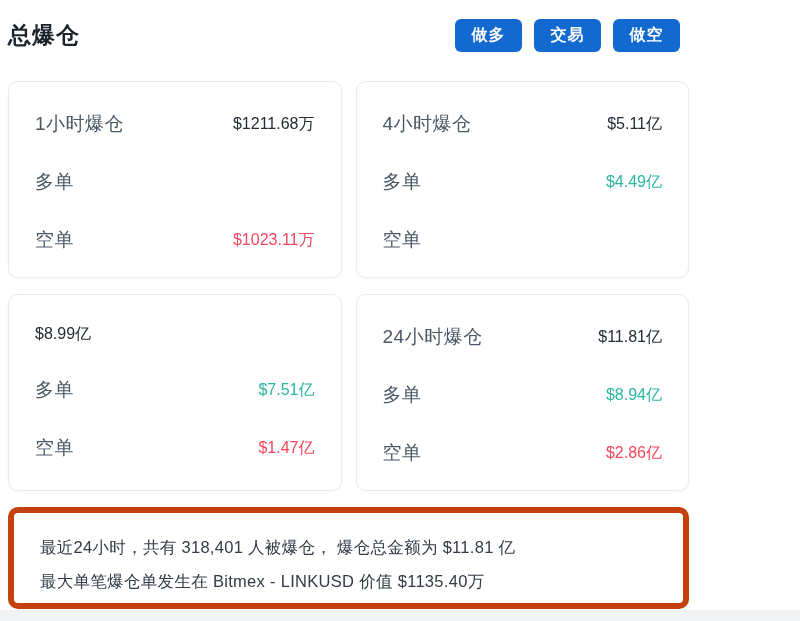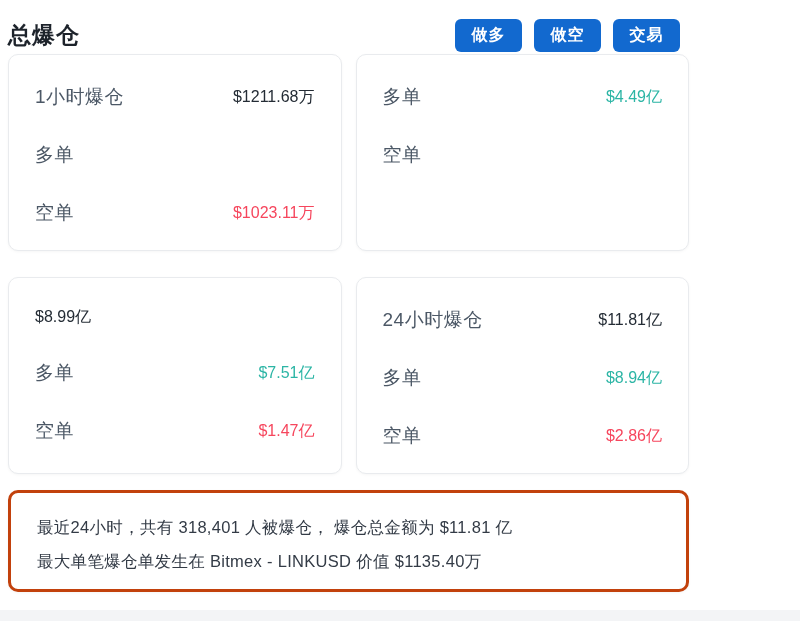--- a/index.html
+++ b/index.html
@@ -46,23 +46,24 @@
     min-width: 67px;
     padding: 0 16px;
     font-size: 16px;
     font-weight: bold;
     font-family: inherit;
     letter-spacing: 1px;
     cursor: pointer;
   }
   
   .grid {
+    margin-top: 27px;
     display: grid;
     grid-template-columns: 1fr 1fr;
-    gap: 26px 14px;
+    gap: 16px 14px;
   }
   .card {
     background: #ffffff;
     border: 1px solid #e9ebee;
     border-radius: 10px;
     box-shadow: 0 1px 3px rgba(0,0,0,0.04);
     height: 197px;
     padding: 29px 26px 0 26px;
   }
   .card-row {
@@ -81,21 +82,21 @@
     font-size: 16px;
     font-weight: 500;
     color: #242c35;
   }
   .row-value.long { color: #2cb5a5; }
   .row-value.short { color: #f6465d; }
   
   .summary {
     margin-top: 16px;
     background: #ffffff;
-    border: 3px solid #c2410c;
+    border: 6px solid #c2410c;
     border-radius: 10px;
     box-shadow: 0 1px 3px rgba(0,0,0,0.04);
     height: 102px;
     padding: 17px 26px 0 26px;
   }
   .summary-line {
     font-size: 16.5px;
     color: #333b46;
     line-height: 34px;
     letter-spacing: 0.3px;
@@ -105,42 +106,46 @@
 </head>
 <body>
 
 <div class="page">
   <div class="container">
 
     <div class="header">
       <div class="page-title">总爆仓</div>
       <div class="toolbar">
         <button class="btn">做多</button>
+        <button class="btn">交易</button>
         <button class="btn">做空</button>
-        <button class="btn">交易</button>
       </div>
     </div>
 
     <div class="grid">
 
       <div class="card">
         <div class="card-row">
           <span class="row-label">1小时爆仓</span>
           <span class="row-value">$1211.68万</span>
         </div>
         <div class="card-row">
           <span class="row-label">多单</span>
         </div>
         <div class="card-row">
           <span class="row-label">空单</span>
           <span class="row-value short">$1023.11万</span>
         </div>
       </div>
 
       <div class="card">
+        <div class="card-row">
+          <span class="row-label">4小时爆仓</span>
+          <span class="row-value">$5.11亿</span>
+        </div>
         <div class="card-row">
           <span class="row-label">多单</span>
           <span class="row-value long">$4.49亿</span>
         </div>
         <div class="card-row">
           <span class="row-label">空单</span>
         </div>
       </div>
 
       <div class="card">

